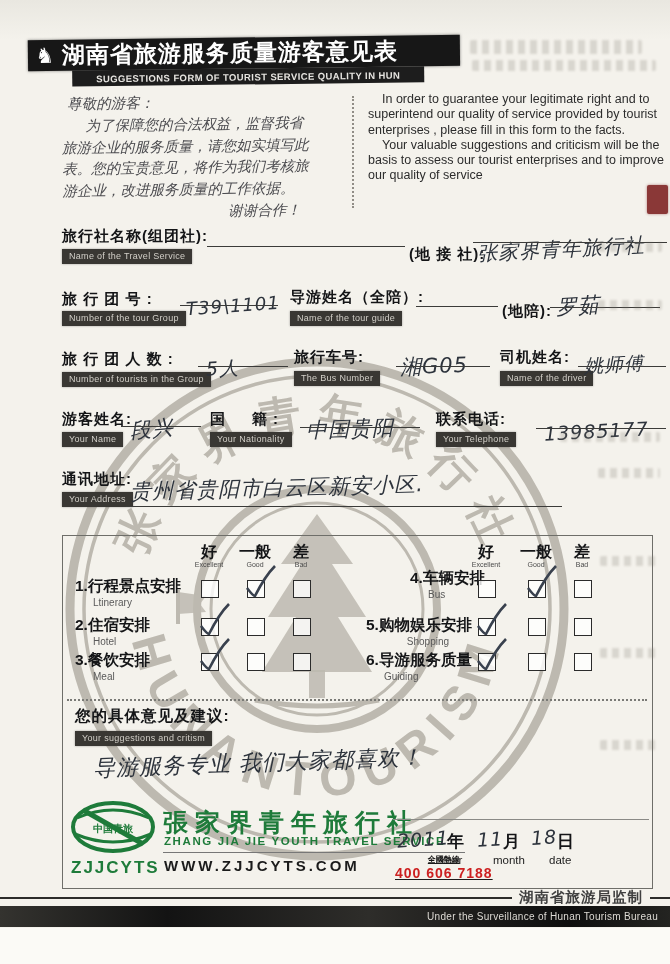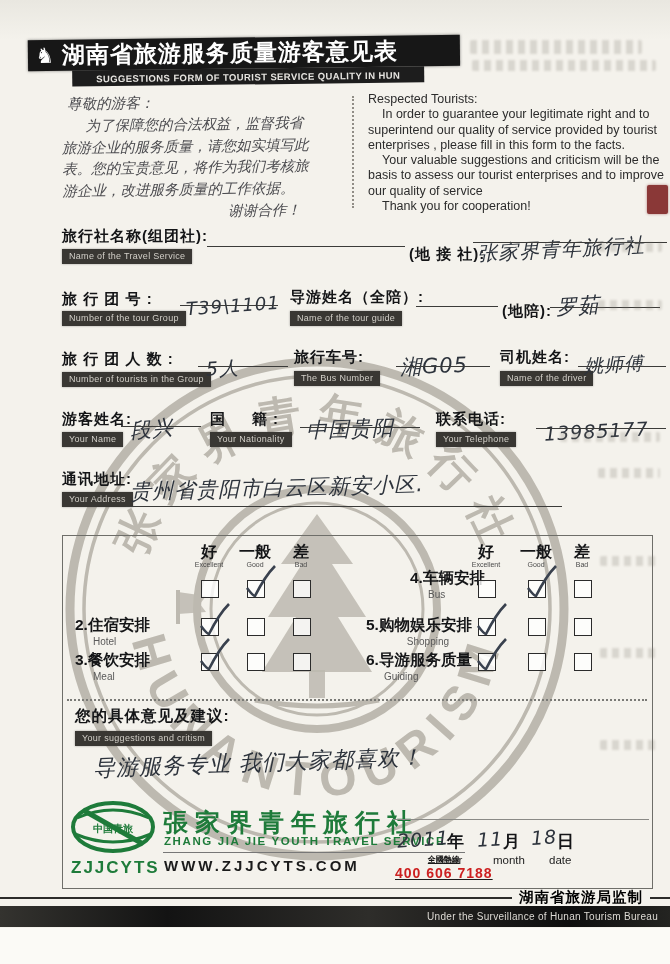--- a/index.html
+++ b/index.html
@@ -60,21 +60,21 @@
   .hotline .lbl{font-size:8px;font-weight:bold;color:#111;}
   .hotline .num{font-size:14px;font-weight:bold;color:#cc2020;letter-spacing:1px;}
   .zjjcyts{position:absolute;left:8px;top:322px;font-size:17px;font-weight:bold;letter-spacing:2px;color:#1e7b3a;}
   .datebar{position:absolute;left:330px;top:283px;width:256px;border-top:1px solid #8a8a86;}
   .datecn{position:absolute;font-size:17px;font-weight:bold;color:#141517;}
   .dateen{position:absolute;font-size:11.5px;color:#222;}
   
   .sup{position:absolute;left:0;top:888px;width:670px;display:flex;align-items:center;gap:7px;}
   .sup .ln{flex:1;border-top:2.5px solid #2c2c2a;}
   .sup .lnshort{flex:0 0 20px;border-top:2.5px solid #2c2c2a;}
-  .sup .txt{font-size:14.5px;font-weight:bold;color:#000000;letter-spacing:1px;white-space:nowrap;}
+  .sup .txt{font-size:14.5px;font-weight:bold;color:#404040;letter-spacing:1px;white-space:nowrap;}
   .bbar{position:absolute;left:0;top:906px;width:670px;height:21px;
         background:linear-gradient(90deg,#34332f,#131313 25%,#2e2d2a 55%,#0e0e0e 85%,#242421);
         display:flex;align-items:center;justify-content:flex-end;box-sizing:border-box;padding-right:12px;}
   .bbar .txt{color:#dddad4;font-size:10px;letter-spacing:.3px;}
   .bottomstrip{position:absolute;left:0;top:928px;width:670px;height:36px;background:#fbfaf6;}
   
   .stamp{position:absolute;left:60px;top:352px;width:515px;height:515px;opacity:.5;mix-blend-mode:multiply;}
 </style>
 </head>
 <body>
@@ -120,24 +120,22 @@
   <div class="introcn">
     <div class="first">尊敬的游客：</div>
     <div class="indent">为了保障您的合法权益，监督我省</div>
     <div>旅游企业的服务质量，请您如实填写此</div>
     <div>表。您的宝贵意见，将作为我们考核旅</div>
     <div>游企业，改进服务质量的工作依据。</div>
     <div class="thanks">谢谢合作！</div>
   </div>
   <div class="divider-dotted"></div>
   <div class="introen">
-    <p>Respected Tourists:</p>
     <p class="ind">In order to guarantee your legitimate right and to superintend our quality of service provided by tourist enterprises , please fill  in this form to the facts.</p>
     <p class="ind">Your valuable suggestions and criticism will be the basis to assess our tourist enterprises and to improve our quality of service</p>
-    <p class="ind">Thank you for cooperation!</p>
   </div>
   <div class="sealred"></div>
 
   <div class="cnlabel" style="left:62px;top:227px;">旅行社名称(组团社):</div>
   <div class="chip" style="left:62px;top:249px;">Name of the Travel Service</div>
   <div class="wline" style="left:207px;top:246px;width:198px;"></div>
   <div class="cnlabel" style="left:409px;top:245px;">(地 接 社):</div>
   <div class="hw" style="left:477px;top:236px;font-size:20px;transform:rotate(-3deg);">张家界青年旅行社</div>
   <div class="wline" style="left:473px;top:242px;width:194px;"></div>
 
@@ -204,20 +202,24 @@
     </div>
     <div class="rhdr" style="left:451px;top:6px;">
       <div class="cn">一般</div>
       <div class="en">Good</div>
     </div>
     <div class="rhdr" style="left:497px;top:6px;">
       <div class="cn">差</div>
       <div class="en">Bad</div>
     </div>
 
+    <div class="ritem" style="left:12px;top:40px;">
+      <div class="cn">1.行程景点安排</div>
+      <div class="en">Ltinerary</div>
+    </div>
     <div class="ritem" style="left:12px;top:79px;">
       <div class="cn">2.住宿安排</div>
       <div class="en">Hotel</div>
     </div>
     <div class="ritem" style="left:12px;top:114px;">
       <div class="cn">3.餐饮安排</div>
       <div class="en">Meal</div>
     </div>
 
     <div class="ritem" style="left:303px;top:32px;margin-left:44px;">

